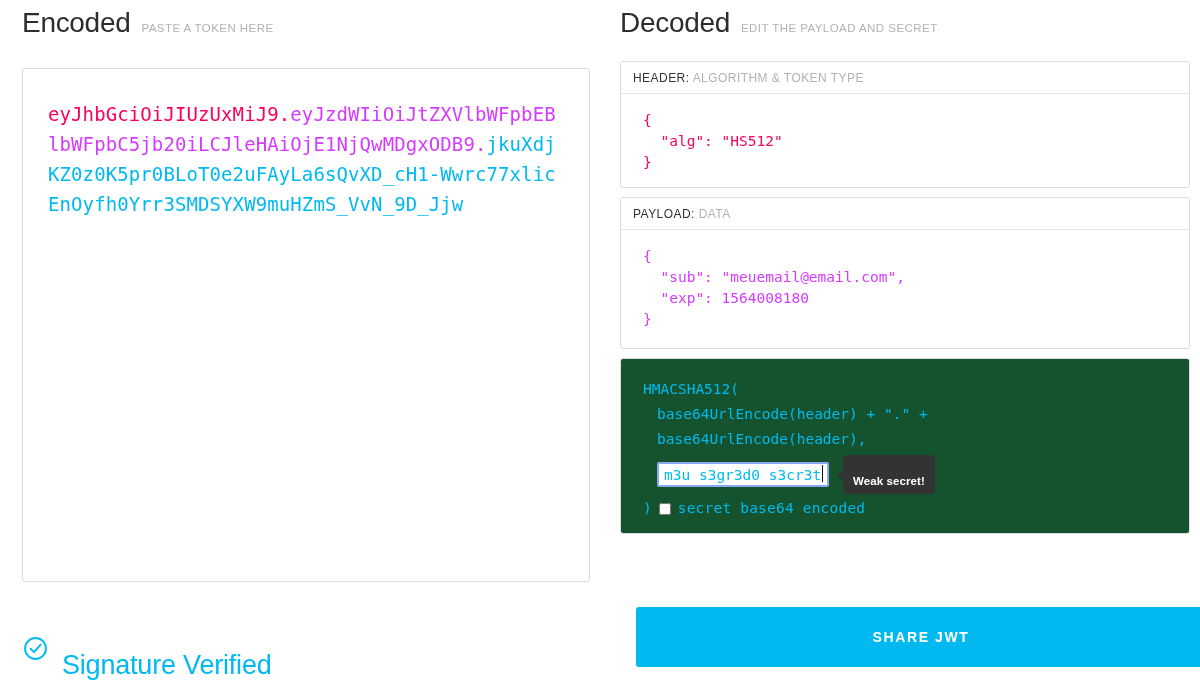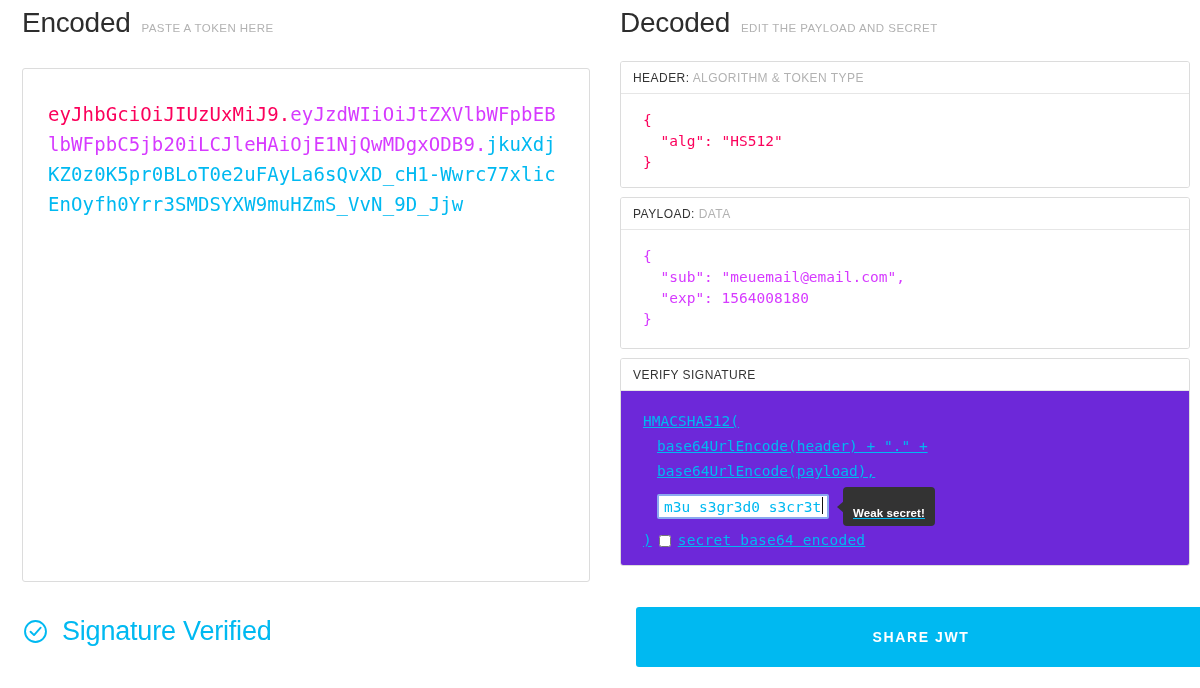--- a/index.html
+++ b/index.html
@@ -110,25 +110,24 @@
     font-family: "DejaVu Sans Mono", "Liberation Mono", monospace;
     font-size: 14.5px;
     line-height: 21px;
     white-space: pre;
     background: #ffffff;
   }
   .dec-body.header-body  { color: #fb015b; min-height: 88px; }
   .dec-body.payload-body { color: #d63aff; min-height: 118px; }
   .dec-body.sig-body {
     color: #00b9f1;
-    background: #6d28d9;
+    background: #14532d;
     padding: 18px 22px 14px 22px;
     min-height: 150px;
     white-space: normal;
-    text-decoration: underline;
   }
 
   .sig-line { white-space: pre; line-height: 25px; }
   .sig-indent { padding-left: 14px; }
 
   
   .secret-row {
     display: flex;
     align-items: center;
     margin: 3px 0 2px 14px;
@@ -227,20 +226,21 @@
     top: 615px;
     display: flex;
     align-items: center;
     gap: 13px;
   }
   .verified-label {
     font-size: 27px;
     color: #00b9f1;
     letter-spacing: -0.2px;
     line-height: 32px;
+    margin-top: 34px;
   }
   .check-icon { display: block; }
 
   .share-btn {
     position: absolute;
     left: 636px;
     top: 607px;
     width: 570px;
     height: 60px;
     box-sizing: border-box;
@@ -290,26 +290,24 @@
       <div class="dec-label"><span class="lab-strong">PAYLOAD:</span>
         <span class="lab-muted">DATA</span>
       </div>
       <div class="dec-body payload-body">{
   "sub": "meuemail@email.com",
   "exp": 1564008180
 }</div>
     </div>
 
     <div class="dec-section">
-      <div class="dec-label"><span class="lab-strong">VERIFY SIGNATURE</span>
-      </div>
       <div class="dec-body sig-body">
         <div class="sig-line">HMACSHA512(</div>
         <div class="sig-line sig-indent">base64UrlEncode(header) + "." +</div>
-        <div class="sig-line sig-indent">base64UrlEncode(payload),</div>
+        <div class="sig-line sig-indent">base64UrlEncode(header),</div>
 
         <div class="secret-row">
           <span class="secret-input-wrap">
             <input class="secret-input" type="text" spellcheck="true" value="m3u_s3gr3d0_s3cr3t0" style="">
             <span class="caret"></span>
           </span>
           <span class="tooltip">Weak secret!</span>
         </div>
 
         <div class="secret-opts-row">

